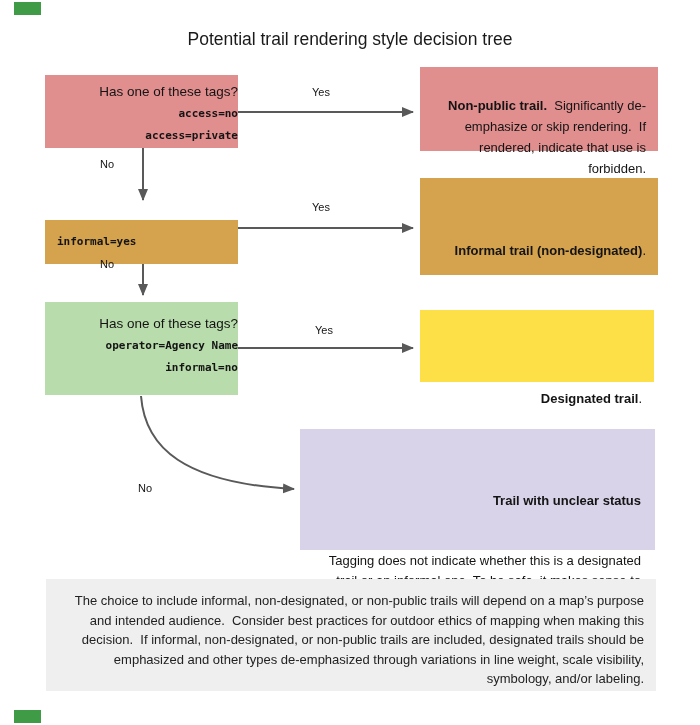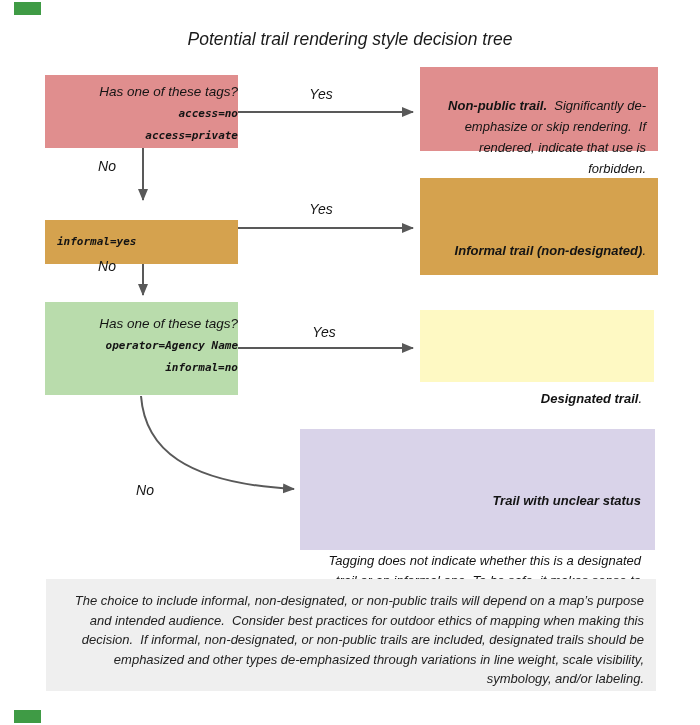--- a/index.html
+++ b/index.html
@@ -1,39 +1,39 @@
 <!DOCTYPE html>
 <html><head>
 <meta charset="utf-8">
 <style>
   html,body{margin:0;padding:0;background:#ffffff;}
   .canvas{position:relative;width:700px;height:725px;background:#ffffff;
-          font-family:"Liberation Sans",sans-serif;color:#141414;overflow:hidden;font-style:italic;}
+          font-family:"Liberation Sans",sans-serif;color:#141414;overflow:hidden;}
   .title{position:absolute;left:0;top:29px;width:700px;text-align:center;
          font-size:17.5px;color:#1a1a1a;}
   .box{position:absolute;box-sizing:border-box;text-align:right;}
   .q-line{font-size:13.5px;line-height:22px;}
   .mono{font-family:"DejaVu Sans Mono","Liberation Mono",monospace;
         font-weight:bold;font-size:11px;line-height:22px;}
   .outcome{font-size:13px;white-space:pre-wrap;}
   .outcome .head{font-weight:bold;}
   
   .d-access  {left:45px;top:75px;width:193px;height:73px;background:#e08e8e;padding:6px 0 0 12px;}
   .d-informal{left:45px;top:220px;width:193px;height:44px;background:#d5a24e;display:flex;align-items:center;padding-left:12px;}
   .d-operator{left:45px;top:302px;width:193px;height:93px;background:#b9dcac;padding:11px 0 0 12px;}
   
   .o-nonpublic {left:420px;top:67px;width:238px;height:84px;background:#e08e8e;padding:7px 12px;line-height:21px;}
   .o-informal  {left:420px;top:178px;width:238px;height:97px;background:#d5a24e;padding:6px 12px;line-height:19px;}
-  .o-designated{left:420px;top:310px;width:234px;height:72px;background:#fef9c3;padding:12px 12px;line-height:22px;}
+  .o-designated{left:420px;top:310px;width:234px;height:72px;background:#fde047;padding:12px 12px;line-height:22px;}
   .o-unclear   {left:300px;top:429px;width:355px;height:121px;background:#d9d3e9;padding:22px 14px;line-height:20px;}
   
   .note{left:46px;top:579px;width:610px;height:112px;background:#efefef;
         padding:12px 12px 0 12px;font-size:13px;line-height:19.5px;white-space:pre-wrap;color:#222;}
   
-  .lbl{position:absolute;font-size:14px;color:#141414;width:40px;text-align:center;}
+  .lbl{position:absolute;font-size:11px;color:#141414;width:40px;text-align:center;}
   .lbl-yes1{left:301px;top:86px;}
   .lbl-yes2{left:301px;top:201px;}
   .lbl-yes3{left:304px;top:324px;}
   .lbl-no1{left:87px;top:158px;width:40px;}
   .lbl-no2{left:87px;top:258px;width:40px;}
   .lbl-no3{left:125px;top:482px;width:40px;}
   
   .arrows{position:absolute;left:0;top:0;pointer-events:none;}
   
   .accent{position:absolute;left:14px;width:27px;height:13px;background:#3f9b45;}

